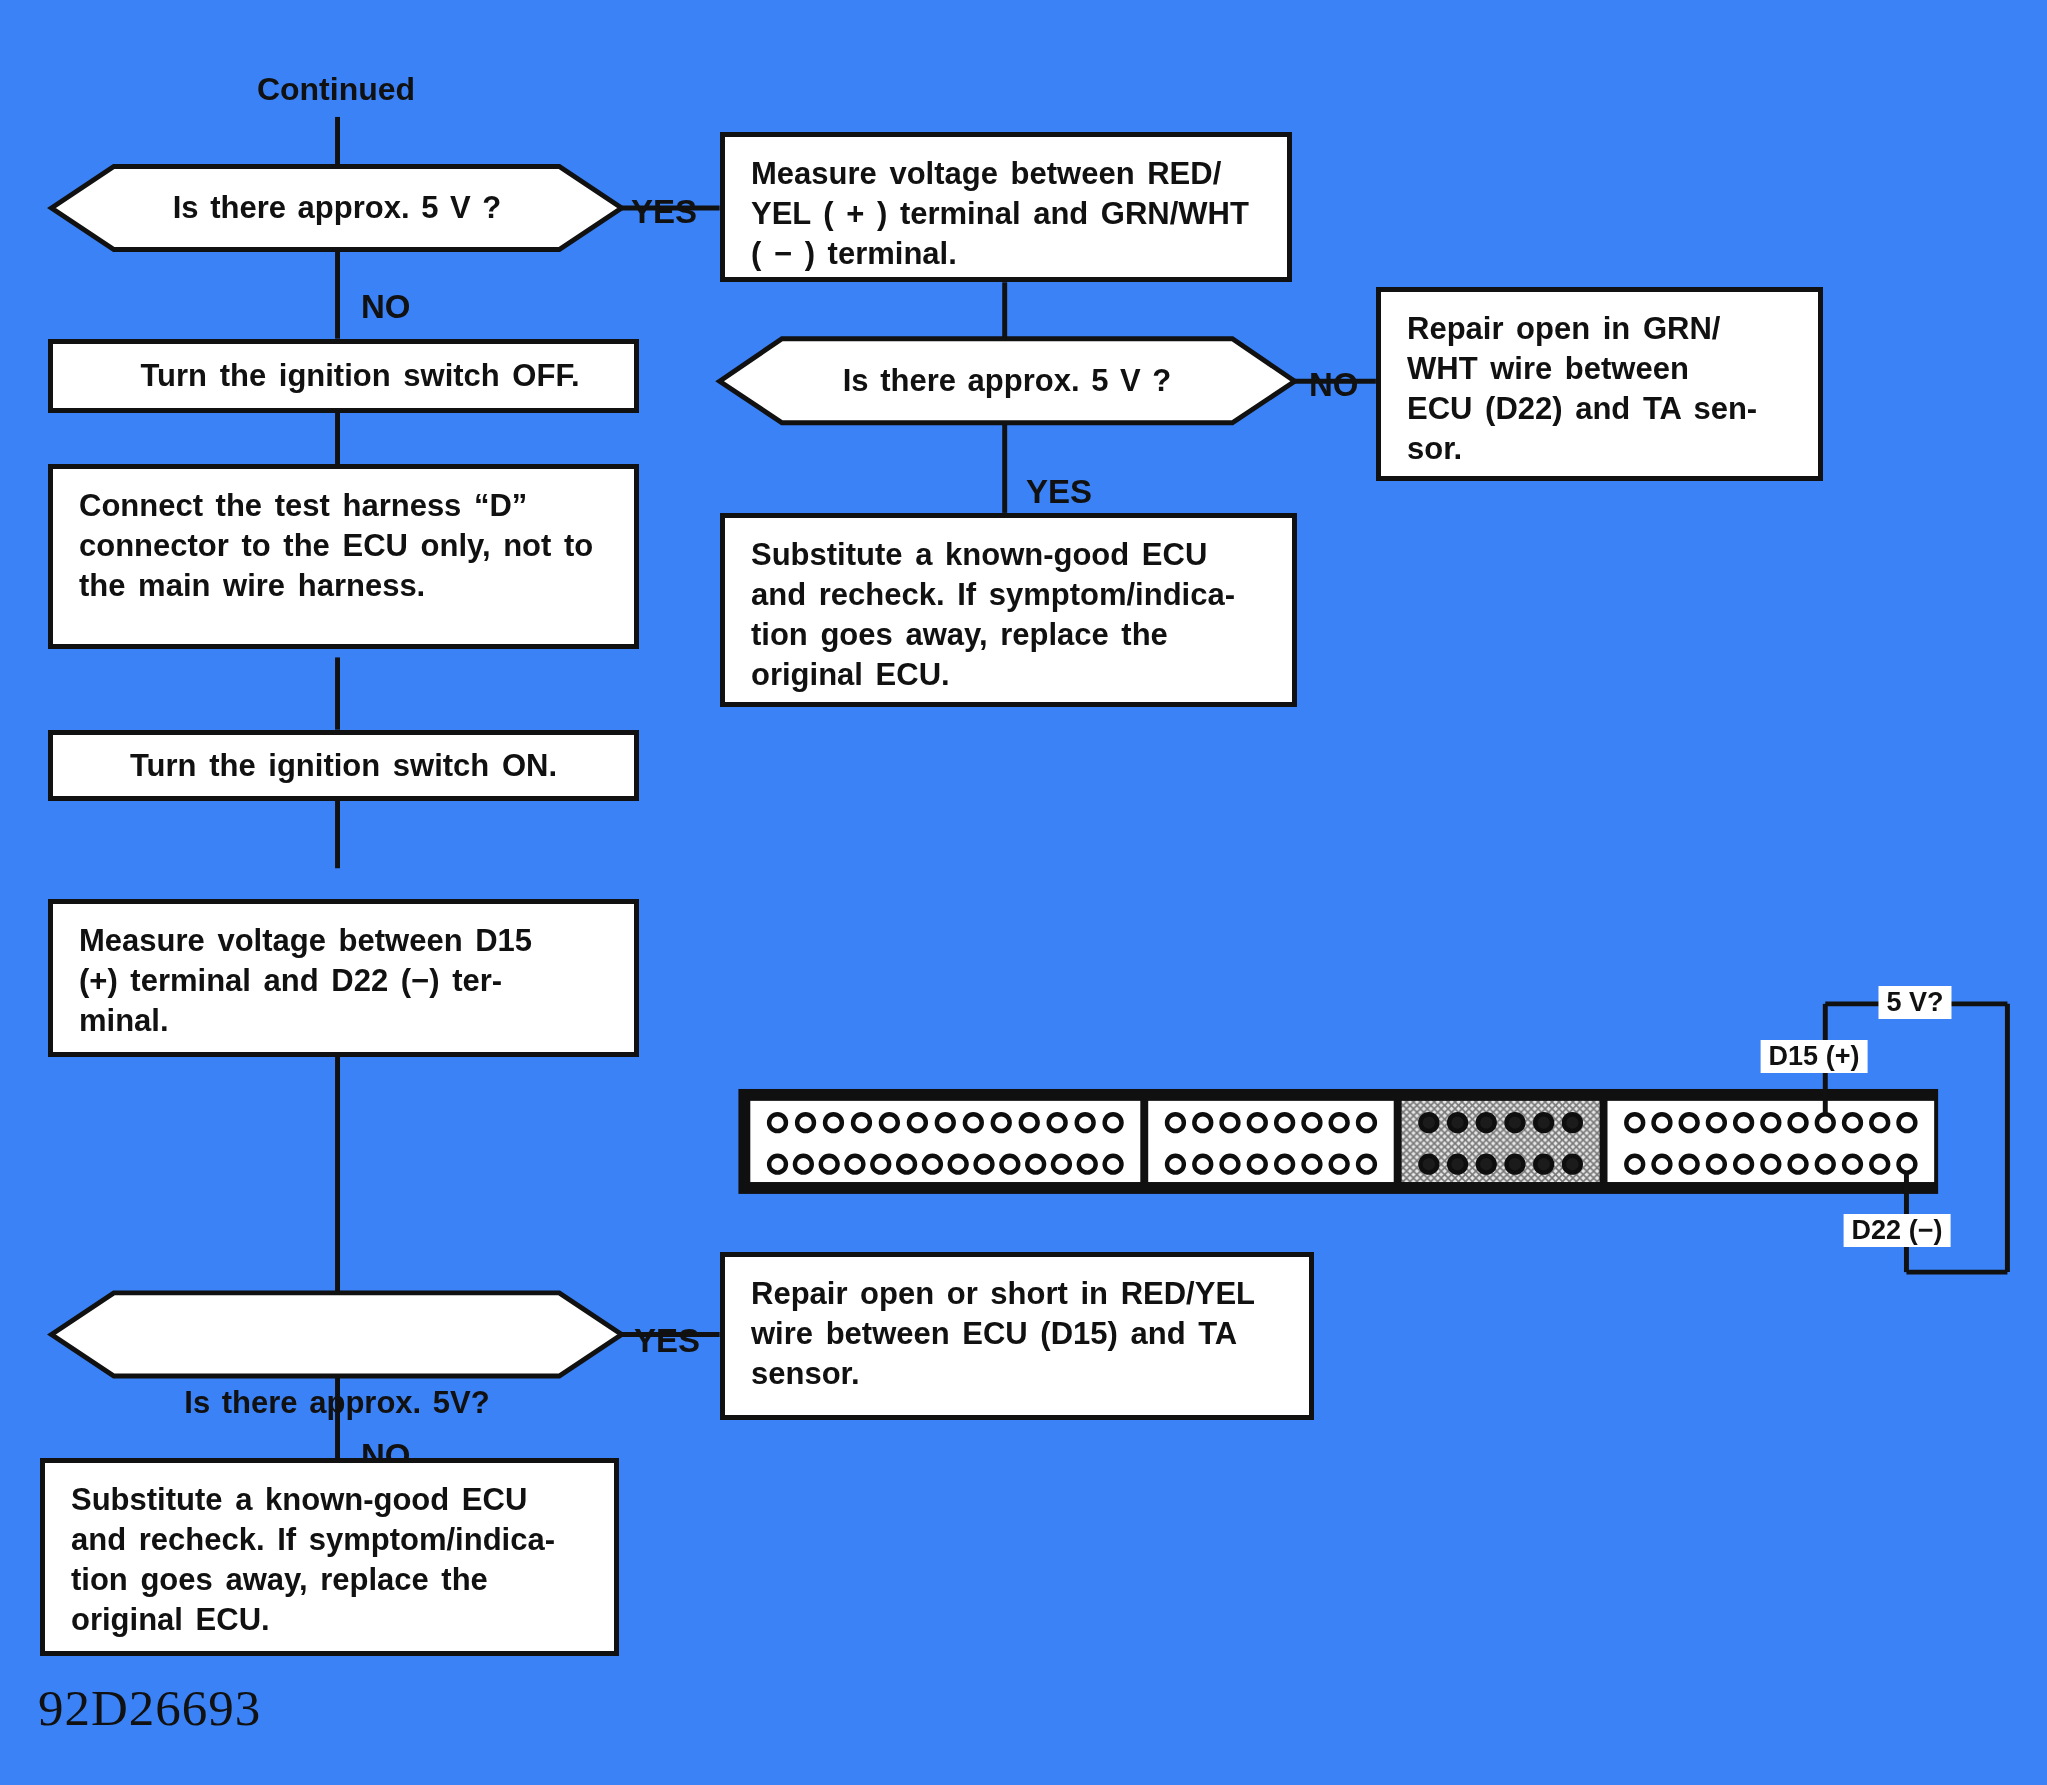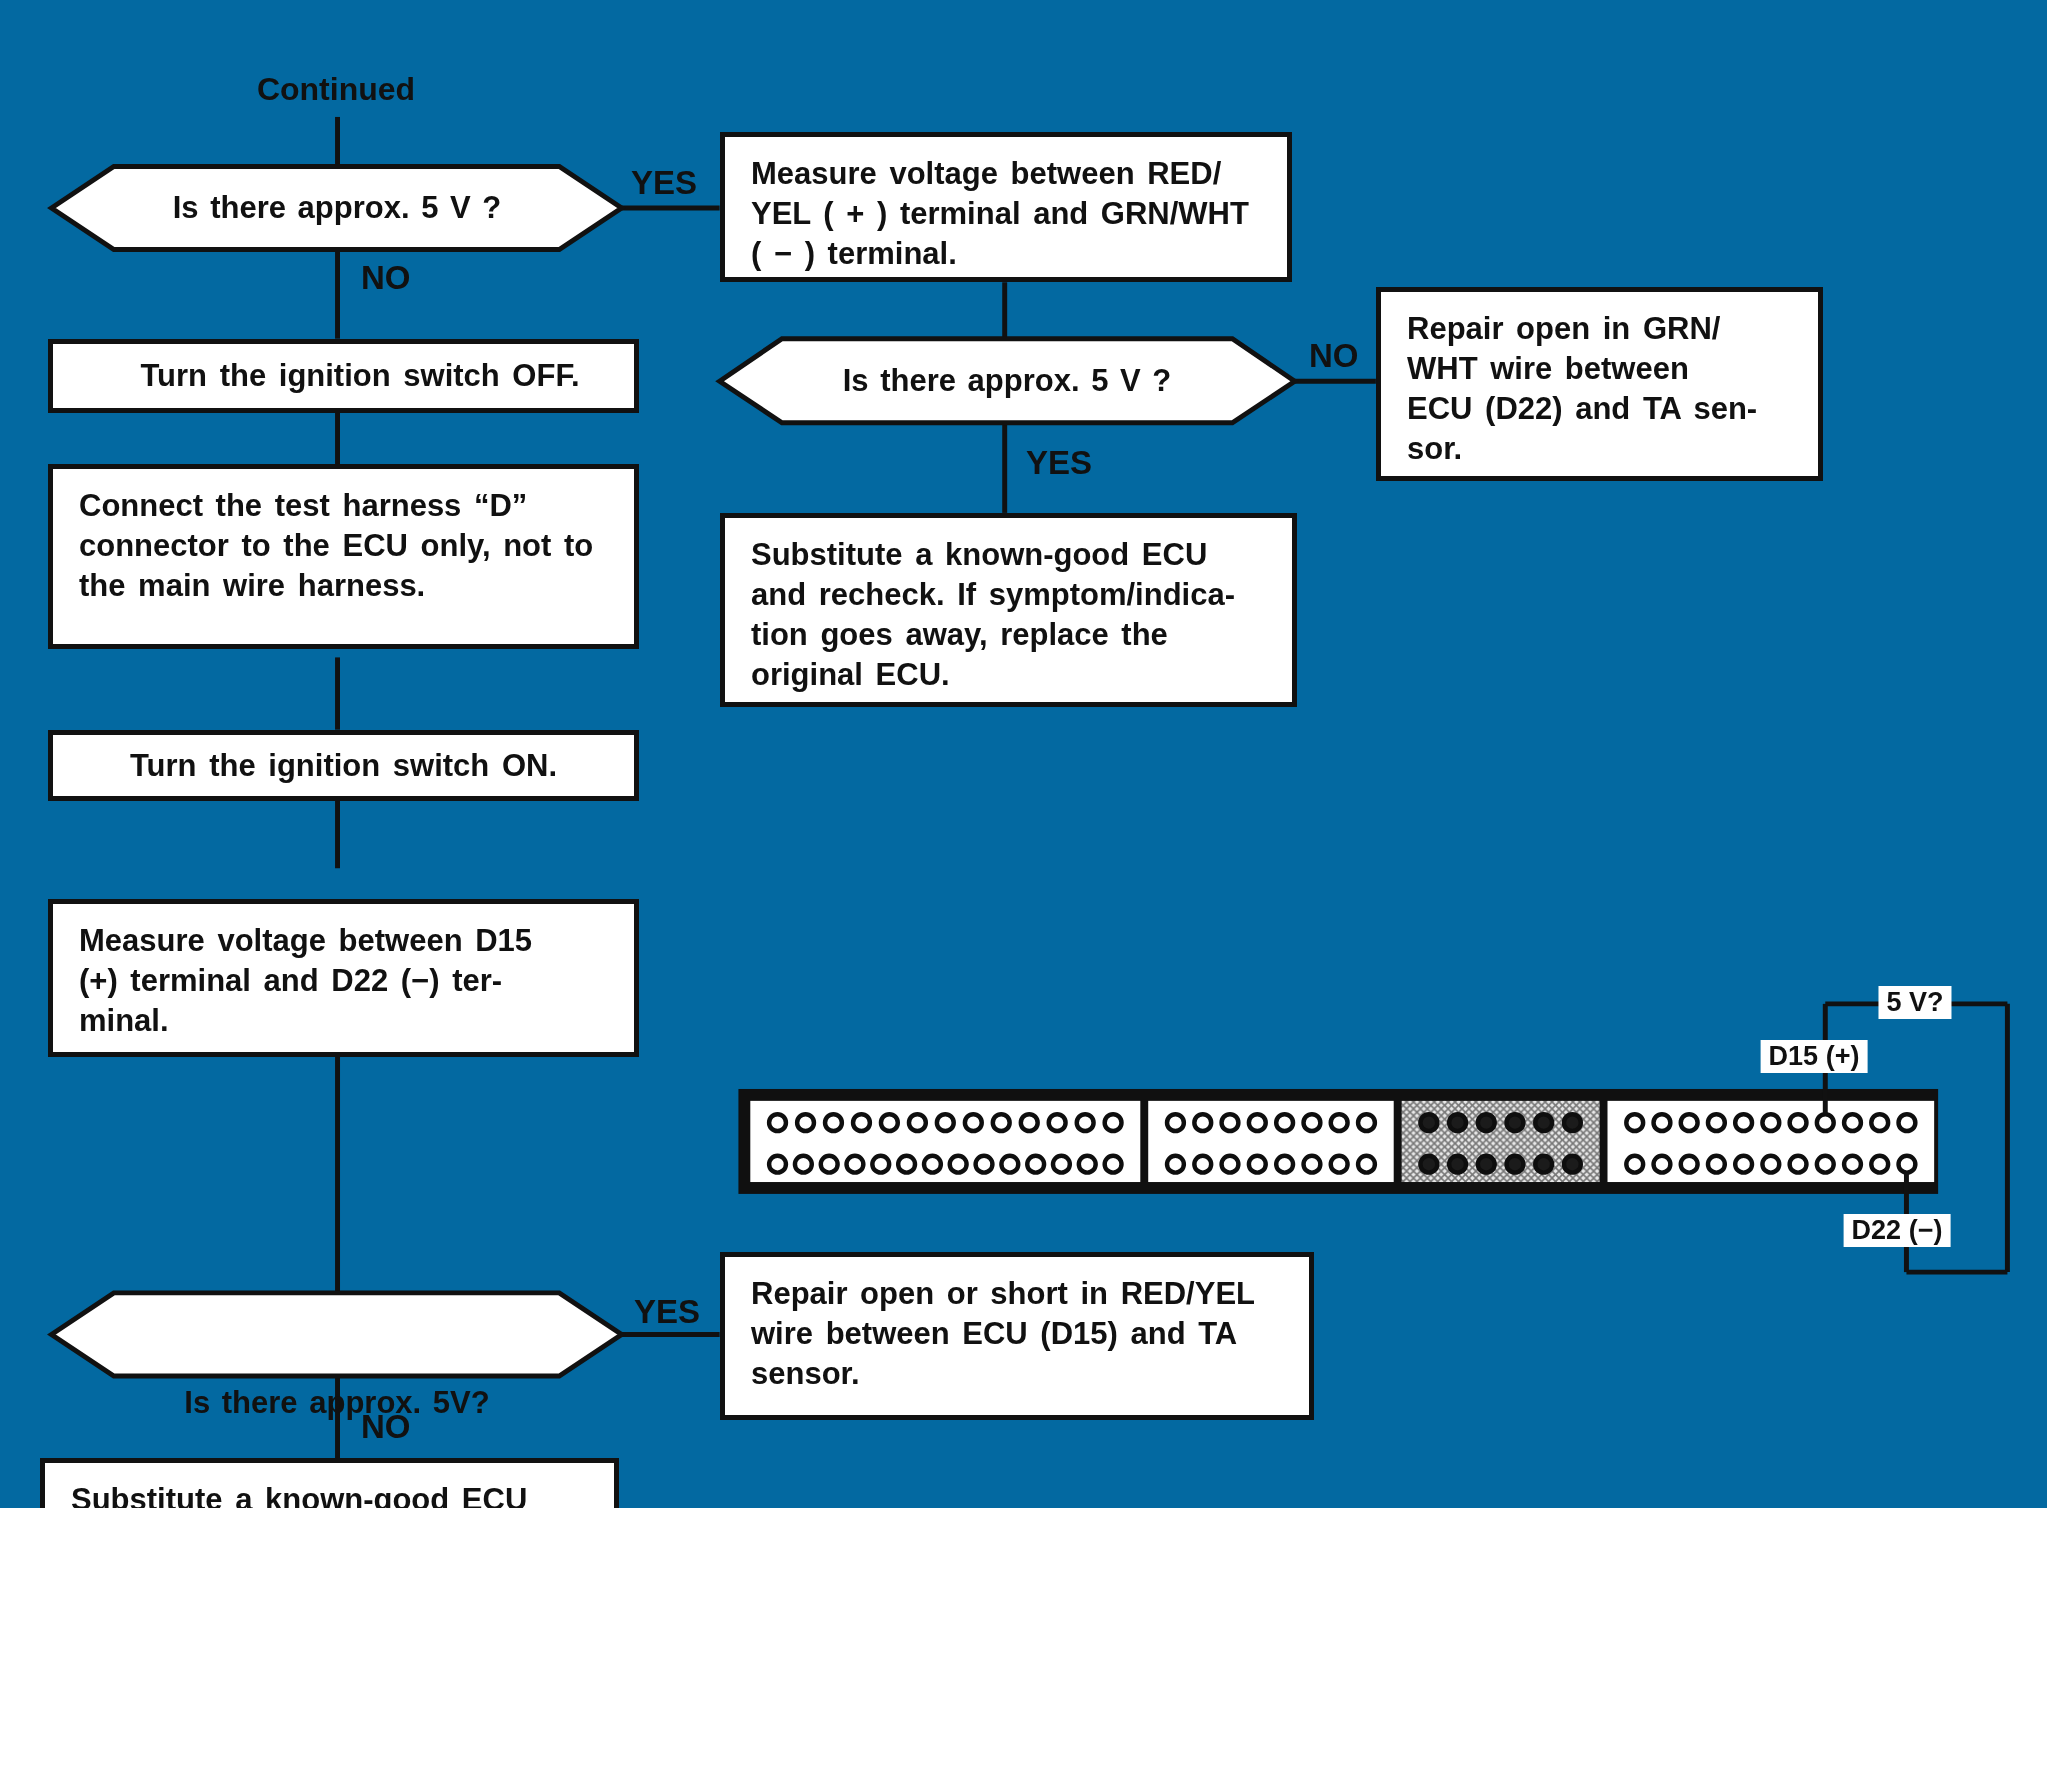--- a/index.html
+++ b/index.html
@@ -1,26 +1,26 @@
 <!DOCTYPE html>
 <html><head>
 <meta charset="utf-8">
 <style>
   html,body{margin:0;padding:0;background:#ffffff;}
-  #canvas{position:relative;width:2047px;height:1508px;background:#0369a1;overflow:hidden;
+  #canvas{position:relative;width:2047px;height:1785px;background:#3b82f6;overflow:hidden;
           font-family:"Liberation Sans",sans-serif;color:#111;}
   #wires{position:absolute;left:0;top:0;width:2047px;height:1785px;}
   .box{position:absolute;border:5px solid #111;background:#fff;box-sizing:border-box;}
   .box-text{font:700 31px/40px "Liberation Sans",sans-serif;color:#111;
             white-space:pre-line;padding:17px 26px;word-spacing:4px;}
   .box.center{display:flex;align-items:center;justify-content:center;}
   .box.center .box-text{padding:0;text-align:center;}
   .hex-text{position:absolute;display:flex;align-items:center;justify-content:center;
             font:700 31px "Liberation Sans",sans-serif;color:#111;word-spacing:3px;}
-  .branch{position:absolute;font:700 33px "Liberation Sans",sans-serif;color:#111;}
+  .branch{position:absolute;font:700 33px "Liberation Sans",sans-serif;color:#111;margin-top:29px;}
   .toplabel{position:absolute;font:700 32px "Liberation Sans",sans-serif;color:#111;}
   .pin-label{position:absolute;background:#fff;font:700 27px "Liberation Sans",sans-serif;
              color:#111;padding:1px 8px;transform:translateX(-50%);white-space:nowrap;}
   .figcode{position:absolute;font:400 51px "Liberation Serif",serif;color:#111;letter-spacing:1px;}
 </style>
 </head>
 <body>
 
 <div id="canvas">
 

